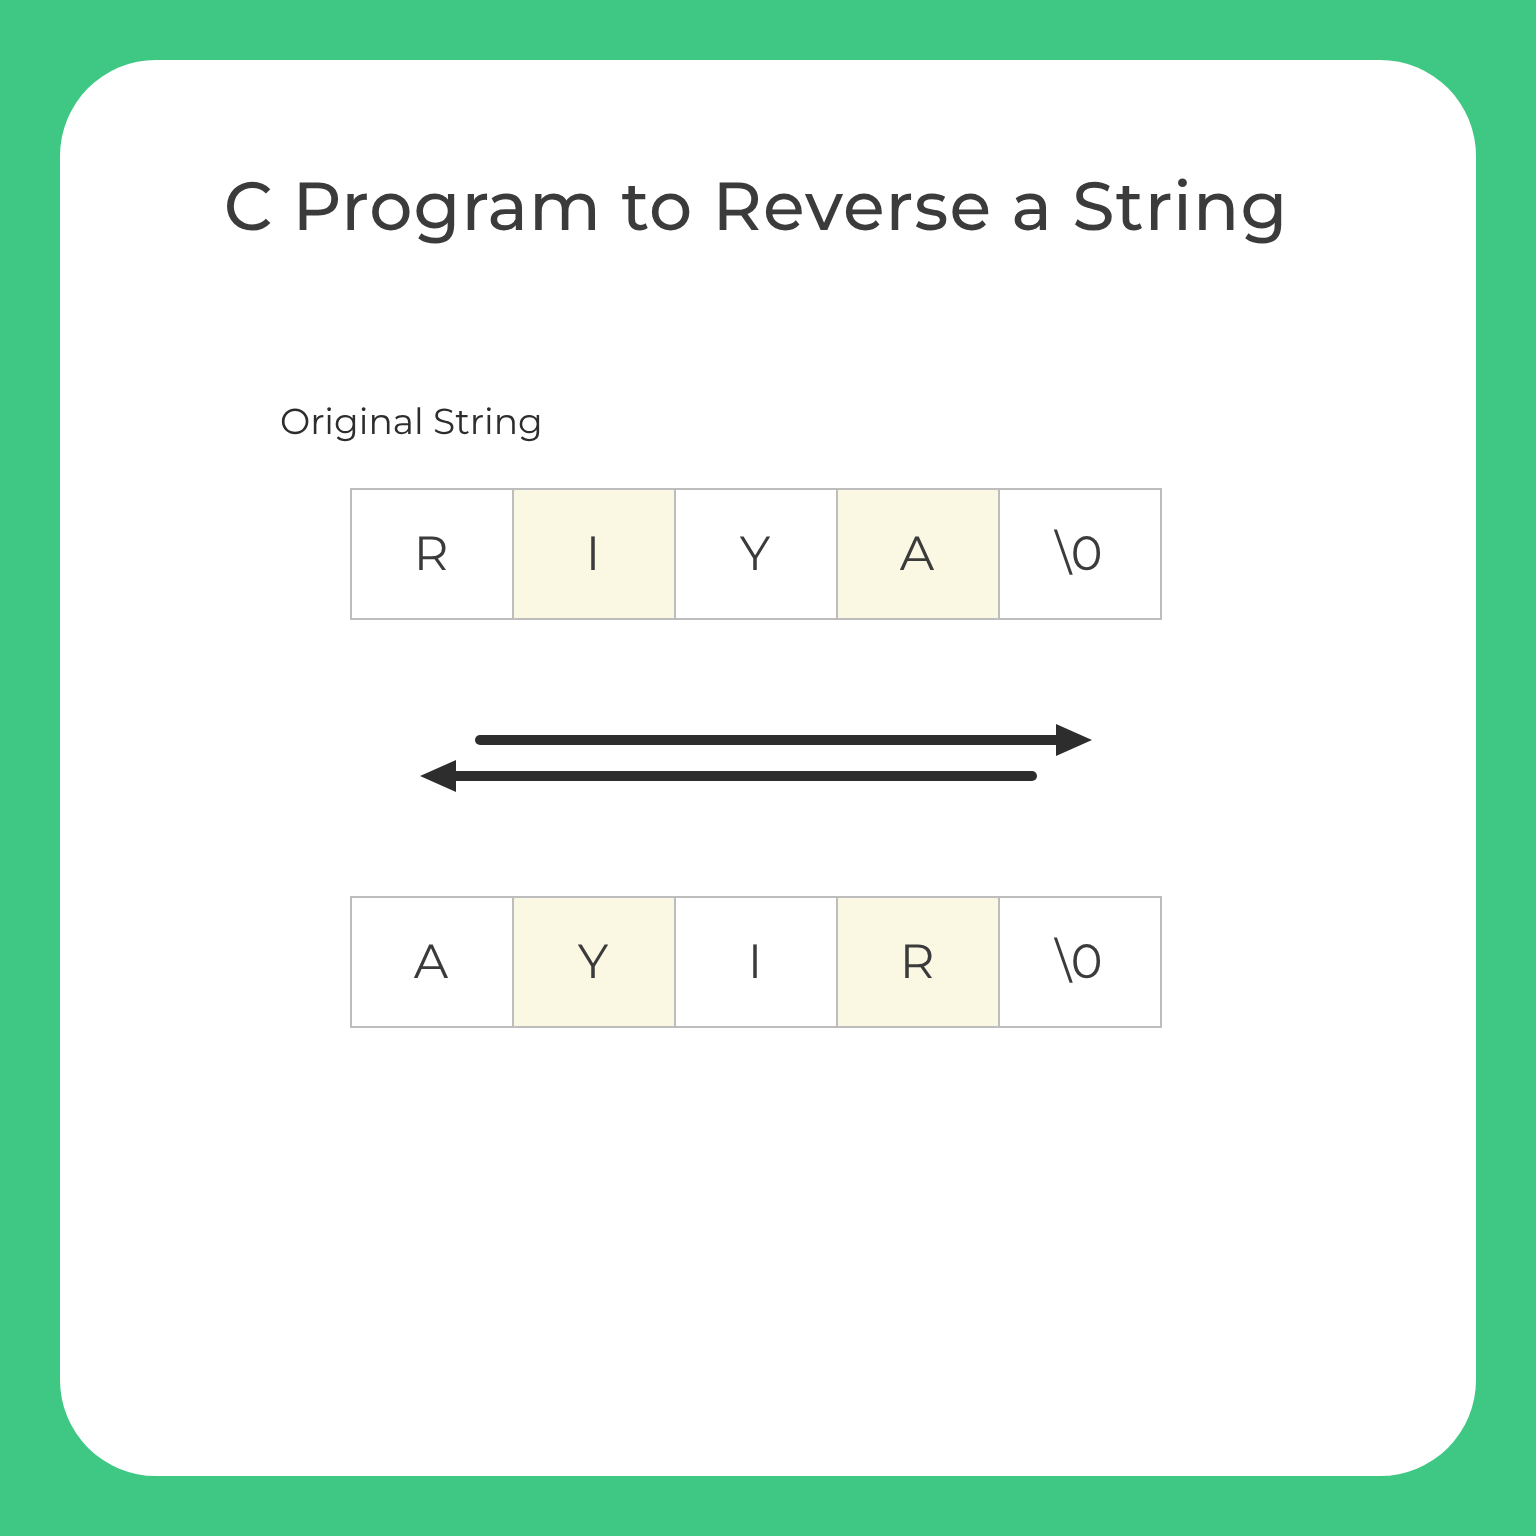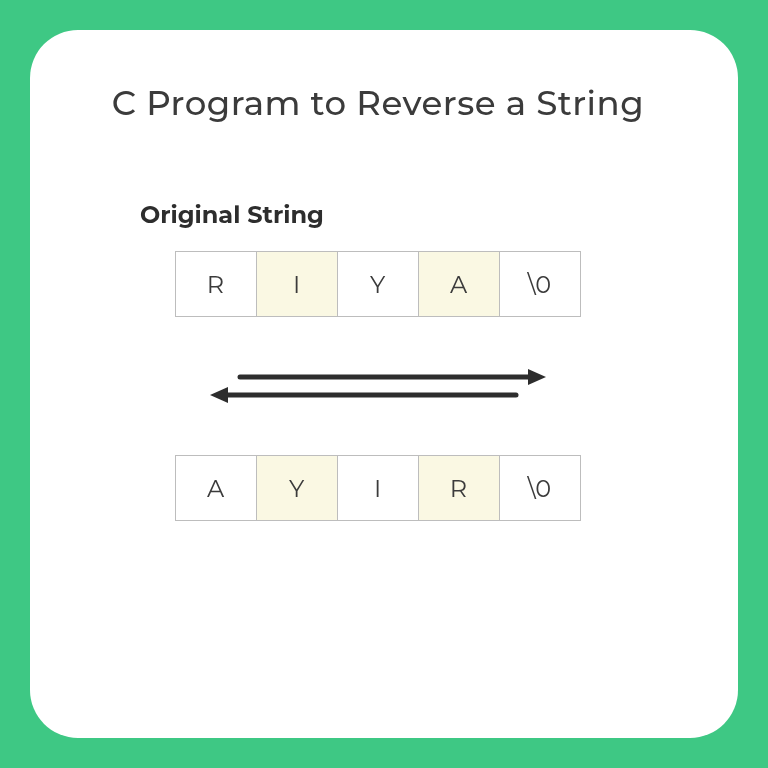--- a/index.html
+++ b/index.html
@@ -18,22 +18,22 @@
   .title {
     font-size: 34px;
     font-weight: 500;
     color: #3b3b3b;
     text-align: center;
     margin-top: 12px;
     margin-bottom: 76px;
     letter-spacing: 0.5px;
   }
   .section-label {
-    font-size: 24px;
-    font-weight: 700;
+    font-size: 18px;
+    font-weight: 400;
     color: #2d2d2d;
     margin-left: 70px;
     margin-bottom: 22px;
   }
   .cells {
     display: flex;
     justify-content: center;
     margin-bottom: 10px;
   }
   .cell {

